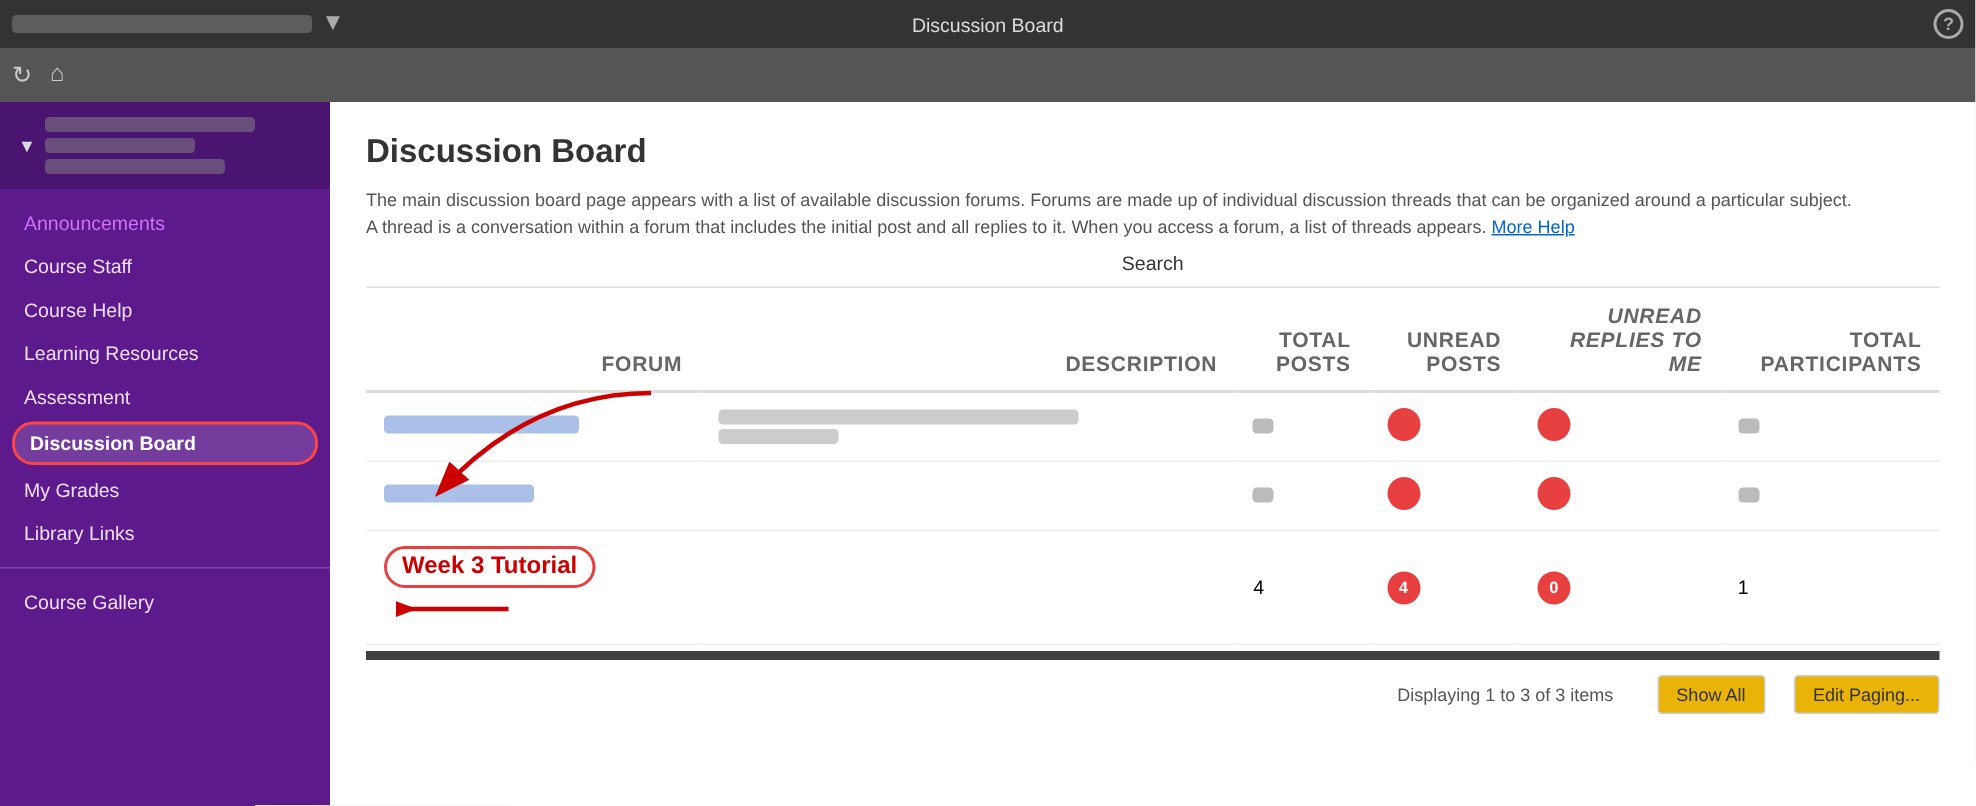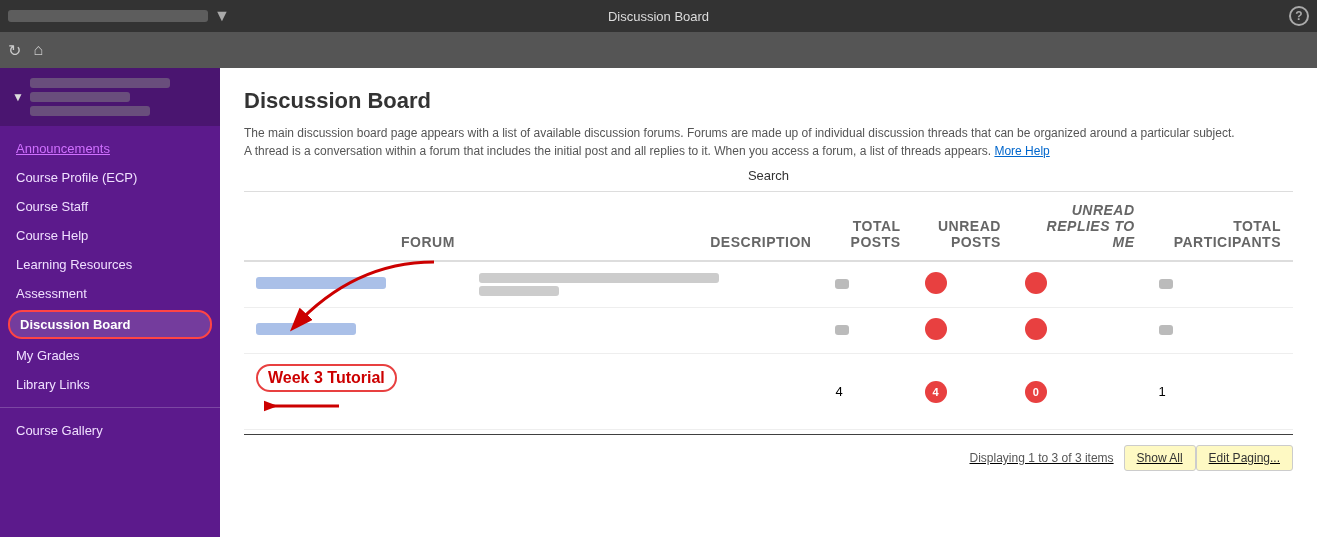--- a/index.html
+++ b/index.html
@@ -98,21 +98,21 @@
     .sidebar-nav {
       padding: 8px 0;
     }
     .sidebar-item {
       padding: 7px 16px;
       cursor: pointer;
       color: #f0e0ff;
       font-size: 13px;
       white-space: nowrap;
     }
-    .sidebar-item.announcements { color: #d070ff; font-style: normal; text-decoration: underline; }
+    .sidebar-item.announcements { color: #d070ff; font-style: normal; }
     .sidebar-item.active {
       color: white;
       font-weight: bold;
       background: rgba(255,255,255,0.15);
       border: 2px solid #ff4444;
       border-radius: 14px;
       margin: 2px 8px;
       padding: 5px 10px;
     }
     .sidebar-divider {
@@ -230,32 +230,31 @@
       cursor: pointer;
       text-decoration: none;
     }
 
     
     .paging-footer {
       display: flex;
       justify-content: flex-end;
       align-items: center;
       padding: 10px 0;
-      gap: 0;
-      border-top: 1px solid #404040;
+      gap: 19px;
+      border-top: 6px solid #404040;
       margin-top: 4px;
-      text-decoration: underline;
     }
     .paging-text {
       color: #555;
       font-size: 12px;
       margin-right: 10px;
     }
     .paging-btn {
-      background: #fef9c3;
+      background: #eab308;
       border: 1px solid #ccc;
       padding: 5px 12px;
       font-size: 12px;
       cursor: pointer;
       border-radius: 3px;
       color: #333;
     }
 
     
     .table-wrapper {
@@ -287,21 +286,20 @@
     <div class="sidebar-course-header">
       <span class="sidebar-chevron">▼</span>
       <div>
         <div class="sidebar-course-name line1"></div>
         <div class="sidebar-course-name line2"></div>
         <div class="sidebar-course-name line3"></div>
       </div>
     </div>
     <div class="sidebar-nav">
       <div class="sidebar-item announcements">Announcements</div>
-      <div class="sidebar-item">Course Profile (ECP)</div>
       <div class="sidebar-item">Course Staff</div>
       <div class="sidebar-item">Course Help</div>
       <div class="sidebar-item">Learning Resources</div>
       <div class="sidebar-item">Assessment</div>
       <div class="sidebar-item active">Discussion Board</div>
       <div class="sidebar-item">My Grades</div>
       <div class="sidebar-item">Library Links</div>
       <hr class="sidebar-divider">
       <div class="sidebar-item">Course Gallery</div>
     </div>

